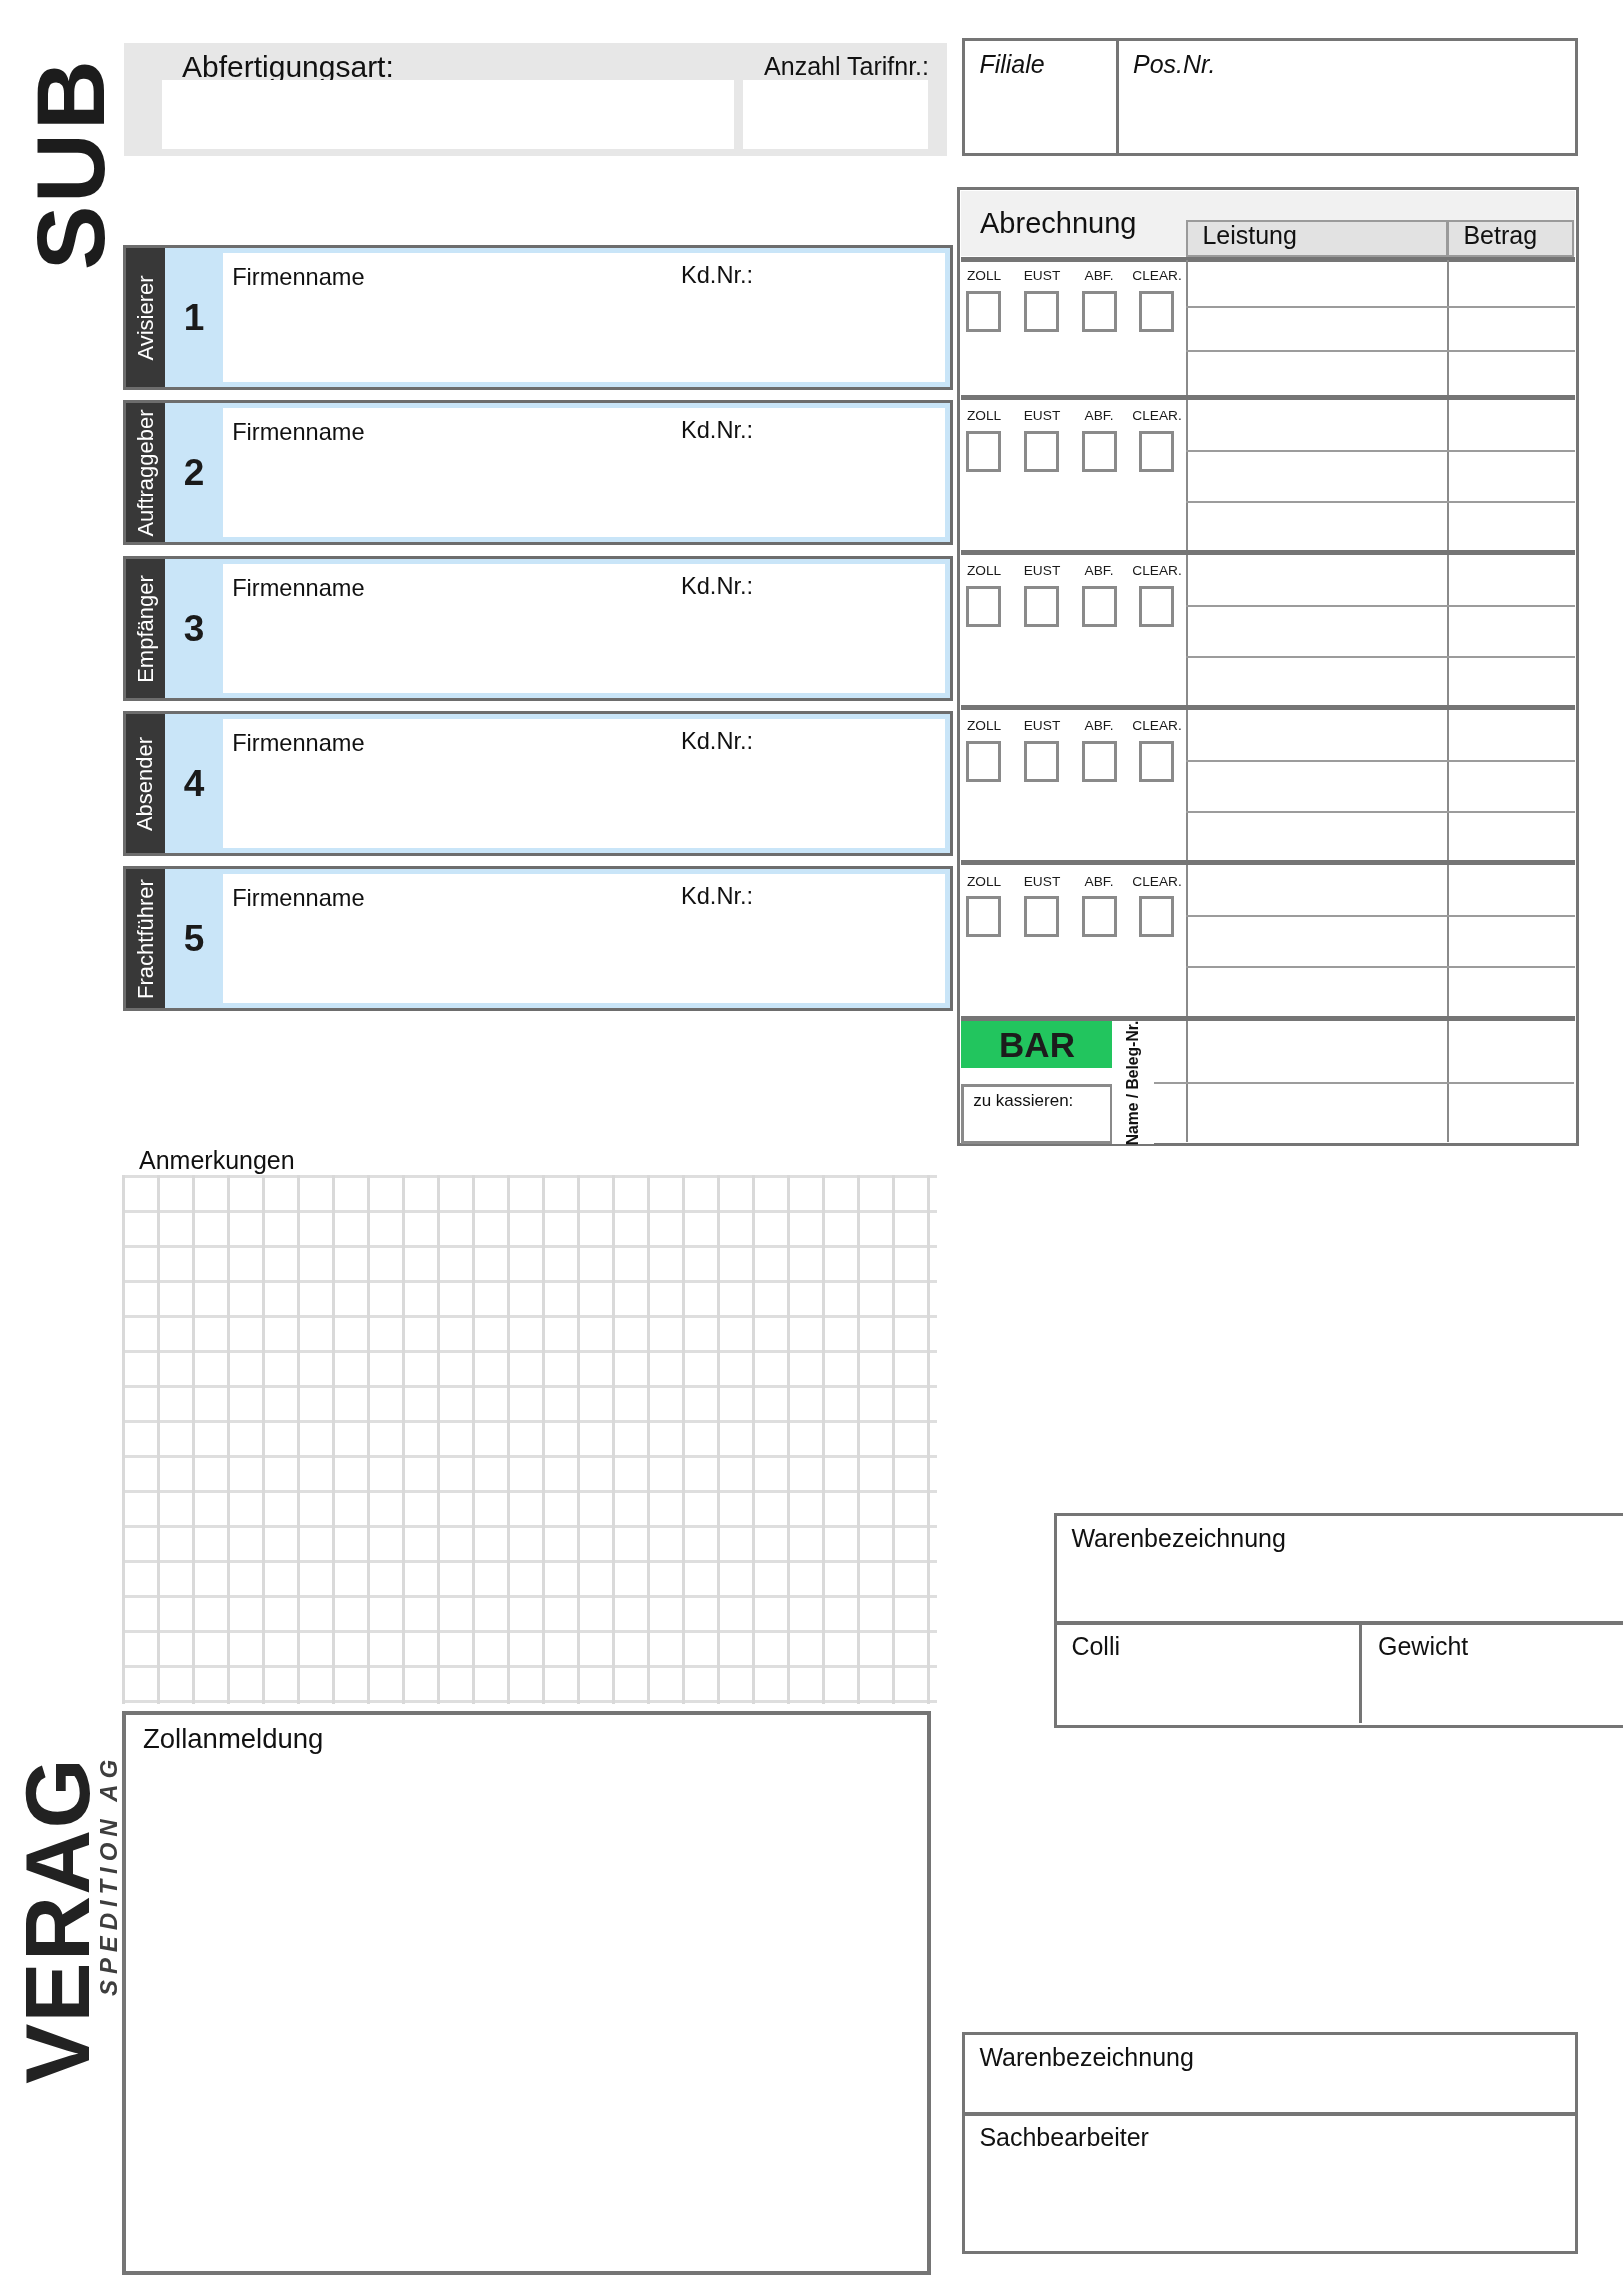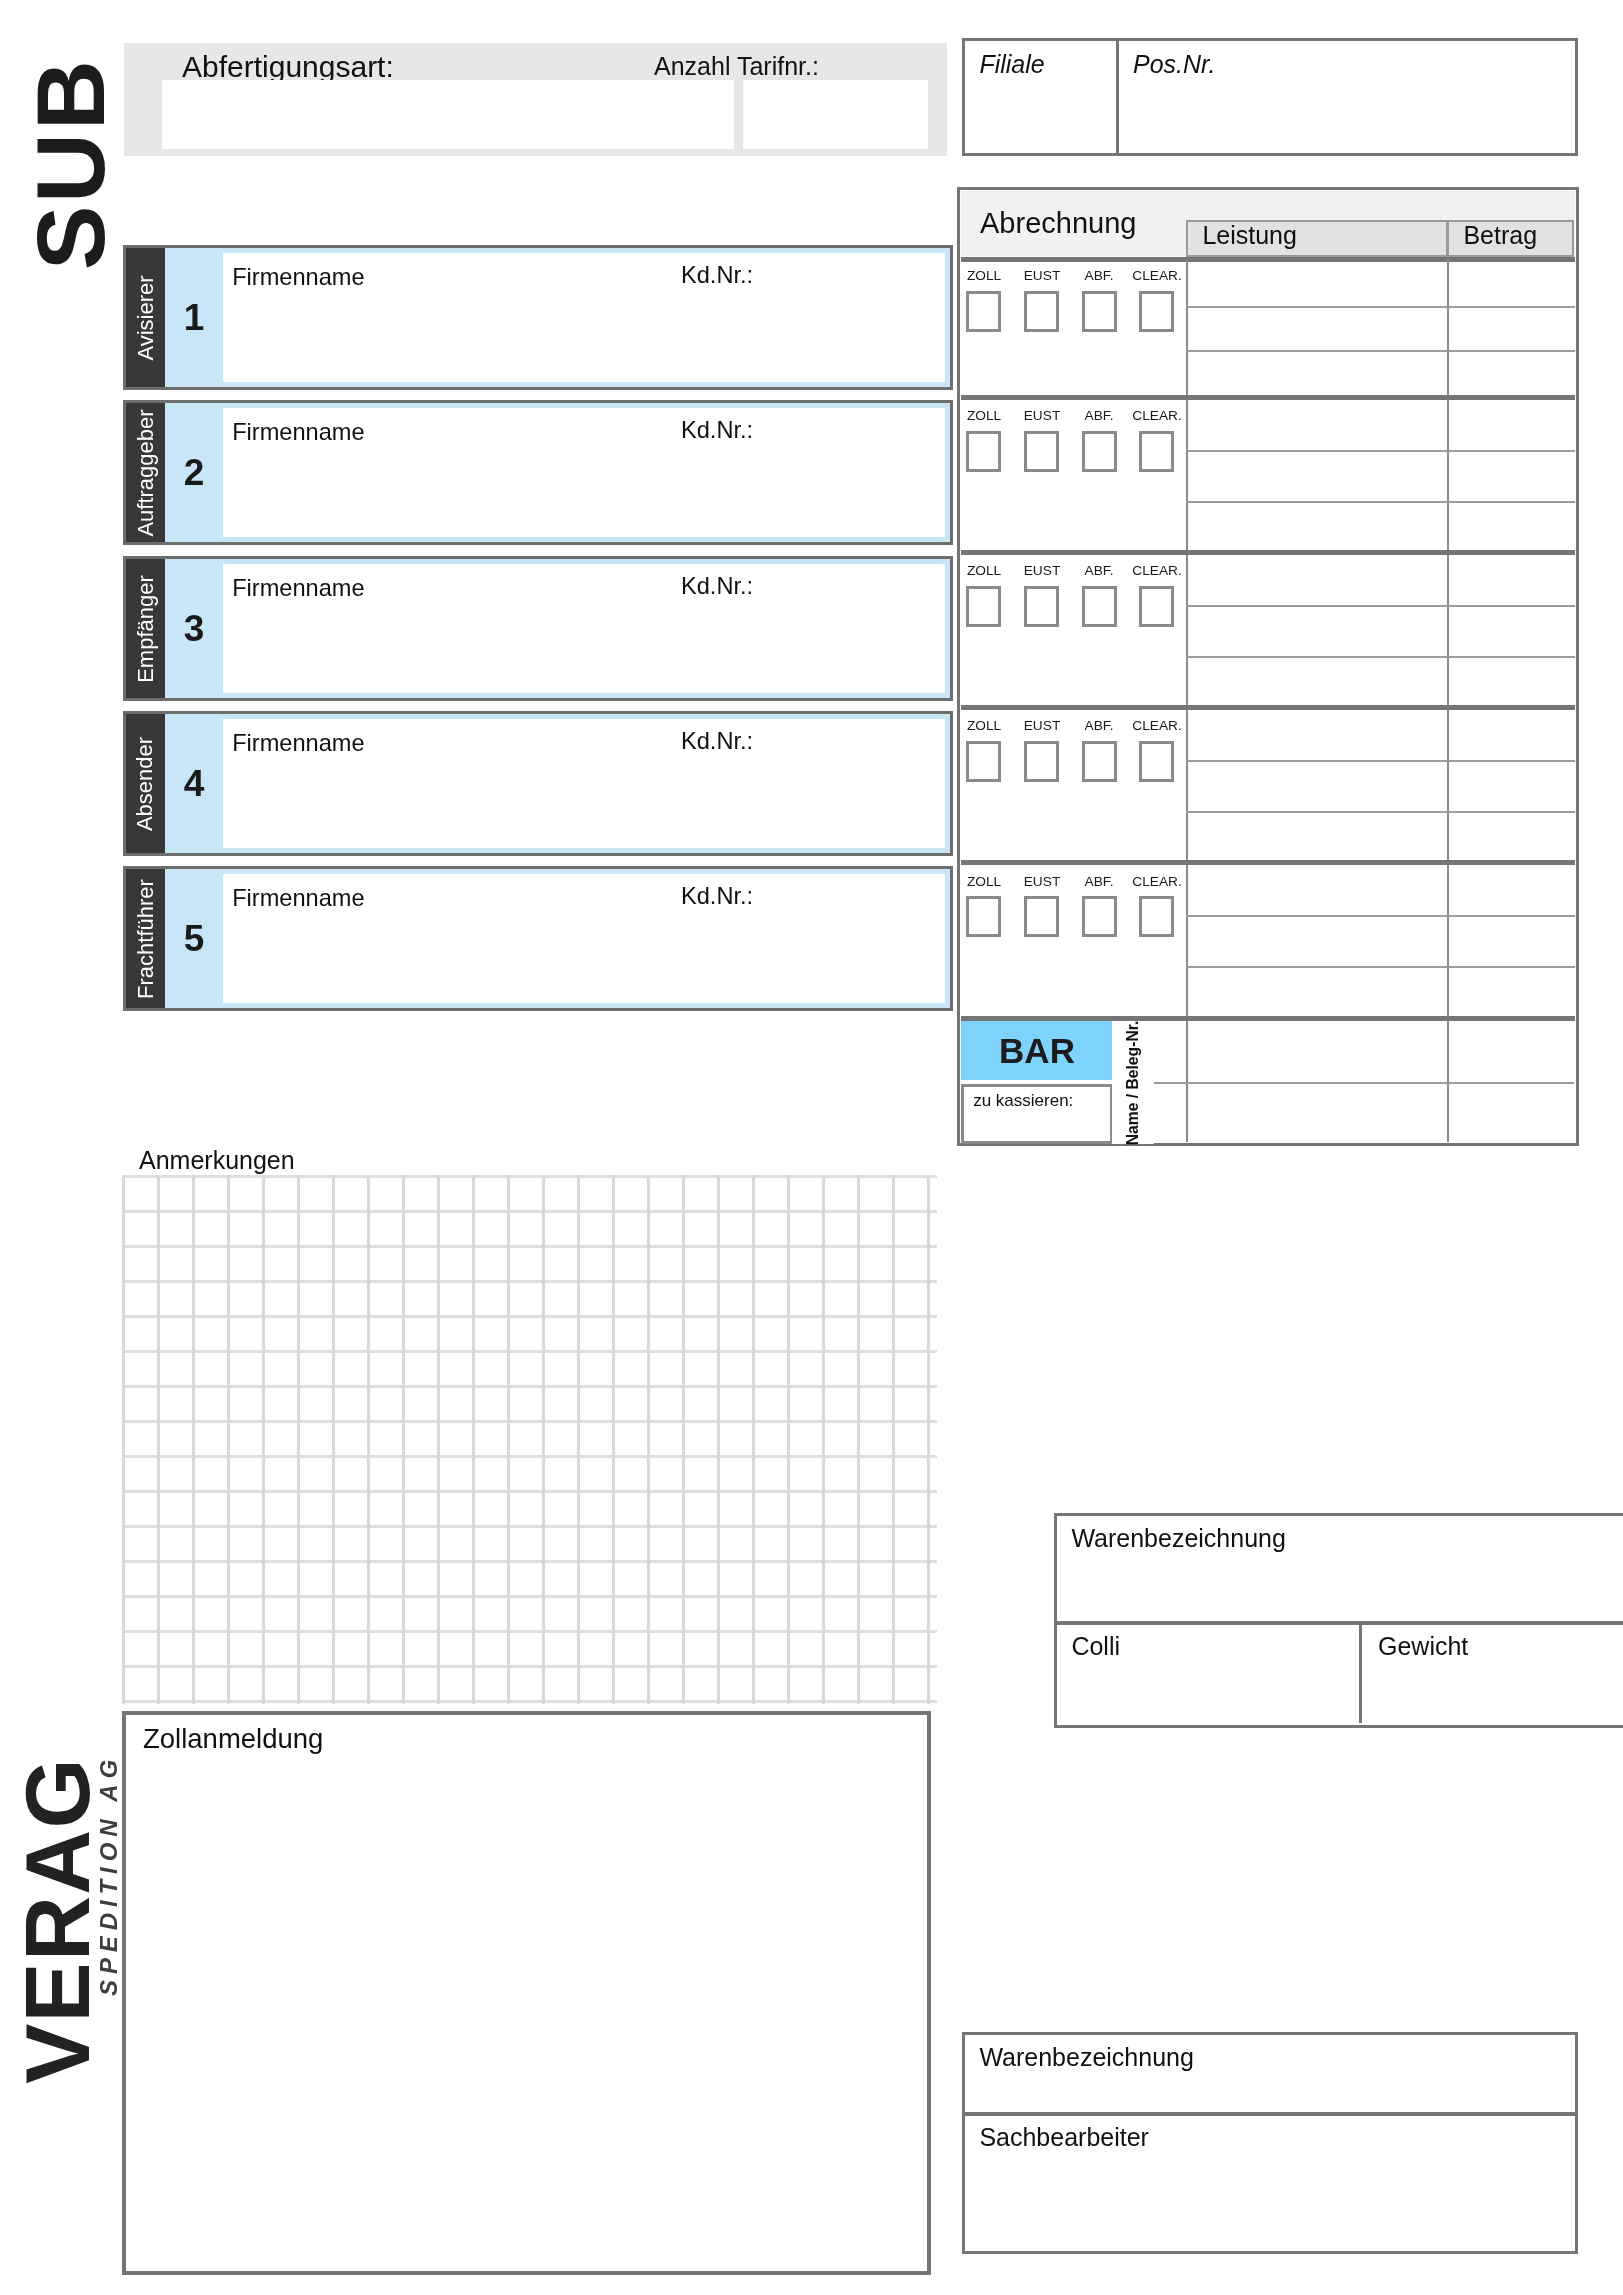--- a/index.html
+++ b/index.html
@@ -42,21 +42,21 @@
                box-sizing:border-box; background:#c9e5f8; }
   .party-strip { position:absolute; left:0; top:0; width:39px; height:100%; background:#383838; }
   .party-role  { color:#fff; font-size:22px; }
   .party-num   { position:absolute; left:39px; top:0; width:58px; height:100%;
                  font-size:37px; font-weight:bold; color:#1a1a1a; }
   .party-white { position:absolute; left:97px; top:5.2px; right:5.2px; bottom:5.2px; background:#fff; }
   .party-white .fn { position:absolute; left:9.2px;  top:10.5px; font-size:23.6px; }
   .party-white .kd { position:absolute; left:458px; top:9px; font-size:23.6px; }
 
   
-  .bar-box { left:961px; top:1021px; width:152px; height:59px; background:#7dd3fc; }
+  .bar-box { left:961px; top:1021px; width:152px; height:47px; background:#22c55e; }
   .bar-title { font-size:35px; font-weight:bold; color:#1c1c1c; }
   .zk-box  { left:961px; top:1084px; width:152px; height:60px; border:3.3px solid #8a8a8a;
              background:#fff; box-sizing:border-box; }
   .zk-lbl  { font-size:17px; padding:3.9px 0 0 9.2px; }
   .nb-strip { left:1112px; top:1021px; width:42px; height:123px; background:#fff; }
   .nb-lbl   { font-size:15.7px; font-weight:bold; }
 
   
   .anm-lbl  { left:139px; top:1146px; font-size:25px; }
   .anm-grid { left:122px; top:1175px; width:815px; height:529px;
@@ -79,21 +79,21 @@
 
 <div class="page">
 
   <div class="abs flexc" style="left:23.6px; top:36px; width:96px; height:255px;">
     <div class="rot sub-logo">SUB</div>
   </div>
 
   <div class="abs top-panel"></div>
   <div class="abs abf-label">Abfertigungsart:</div>
   <div class="abs inp" style="left:162px; top:80px; width:572px; height:69px;"></div>
-  <div class="abs lbl" style="left:654px; top:52px; width:275px; ">Anzahl Tarifnr.:</div>
+  <div class="abs lbl" style="left:654px; top:52px; width:275px; text-align:right;">Anzahl Tarifnr.:</div>
   <div class="abs inp" style="left:743px; top:80px; width:185px; height:69px;"></div>
 
   <div class="abs gbox" style="left:962px; top:38px; width:616px; height:118px;font-style:italic;">
     <div style="position:absolute; left:151px; top:0; width:2.6px; height:100%; background:#757575;"></div>
     <div class="lbl" style="position:absolute; left:14.4px; top:9.2px;">Filiale</div>
     <div class="lbl" style="position:absolute; left:168px; top:9.2px;">Pos.Nr.</div>
     <div style="position:absolute; left:2.6px; top:46px; width:145px; height:63px;"></div>
     <div style="position:absolute; left:157px; top:46px; width:445px; height:63px;"></div>
   </div>
 

